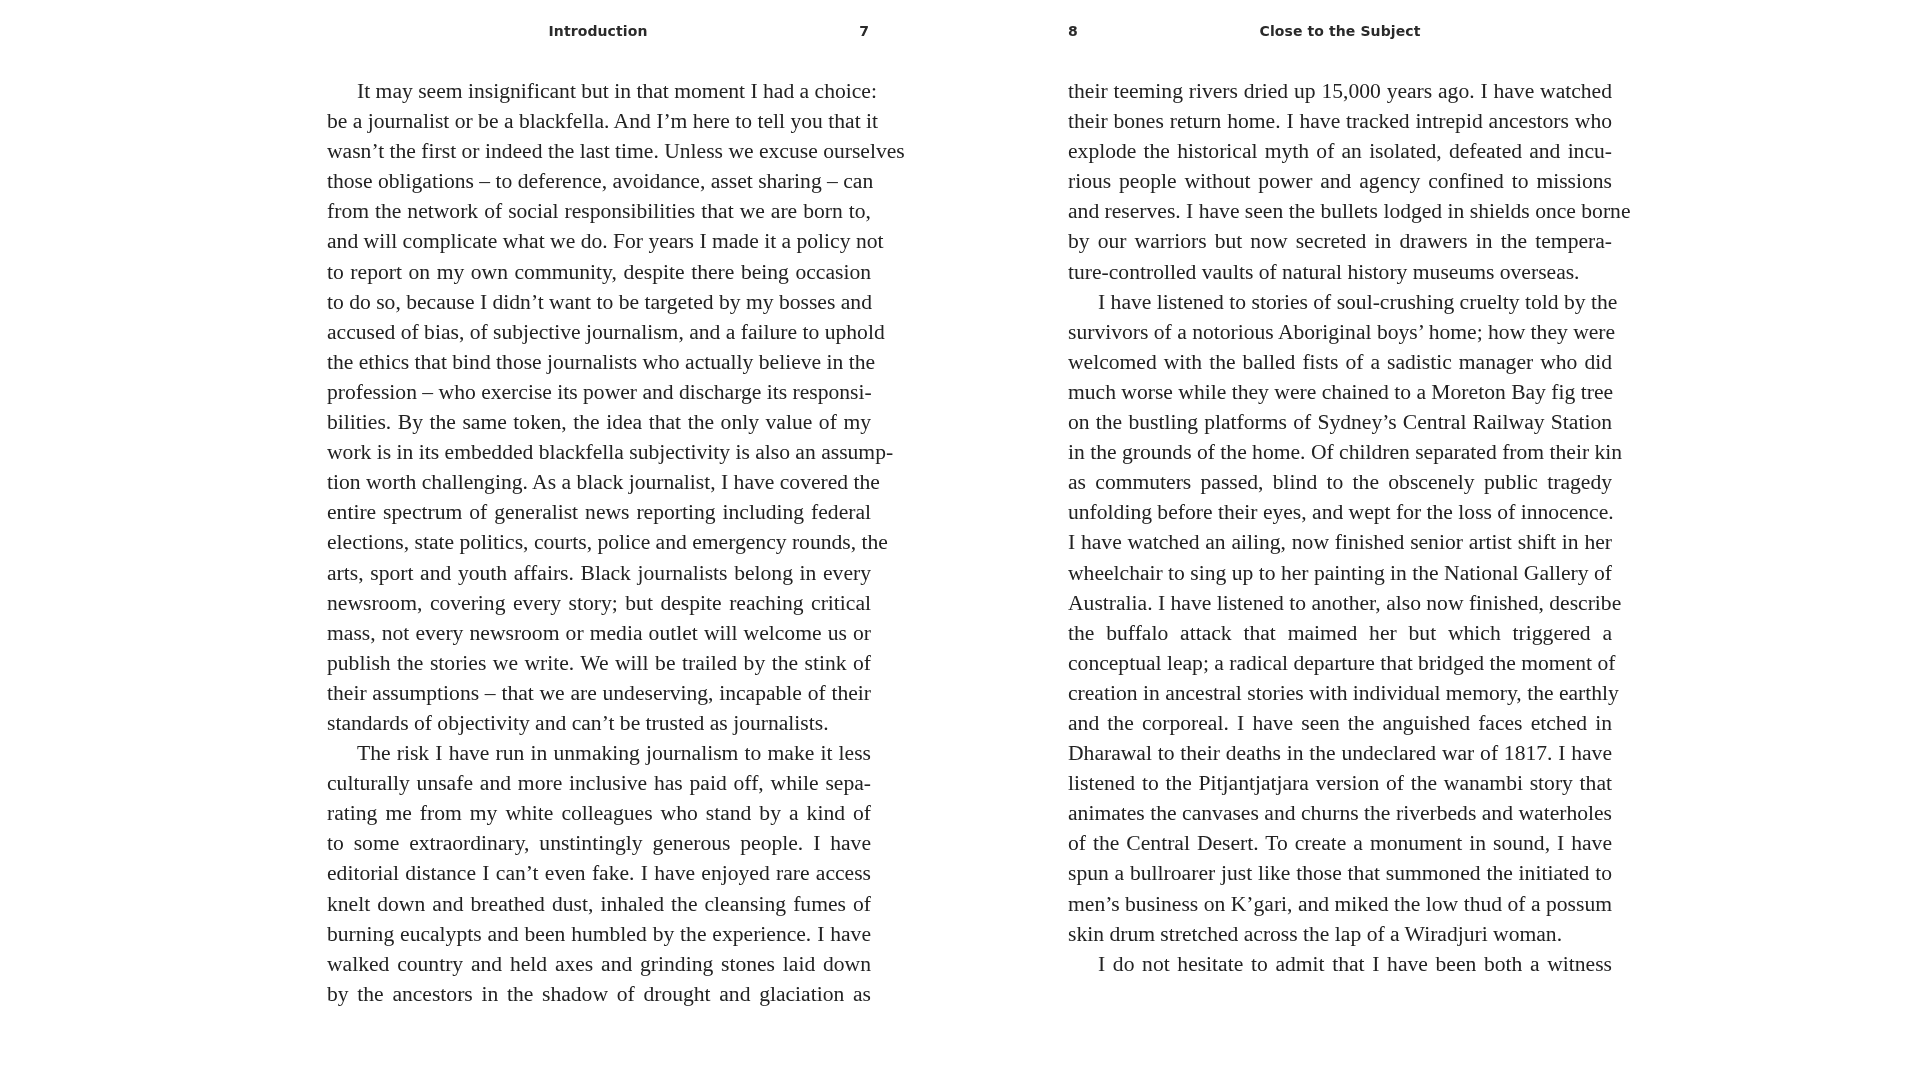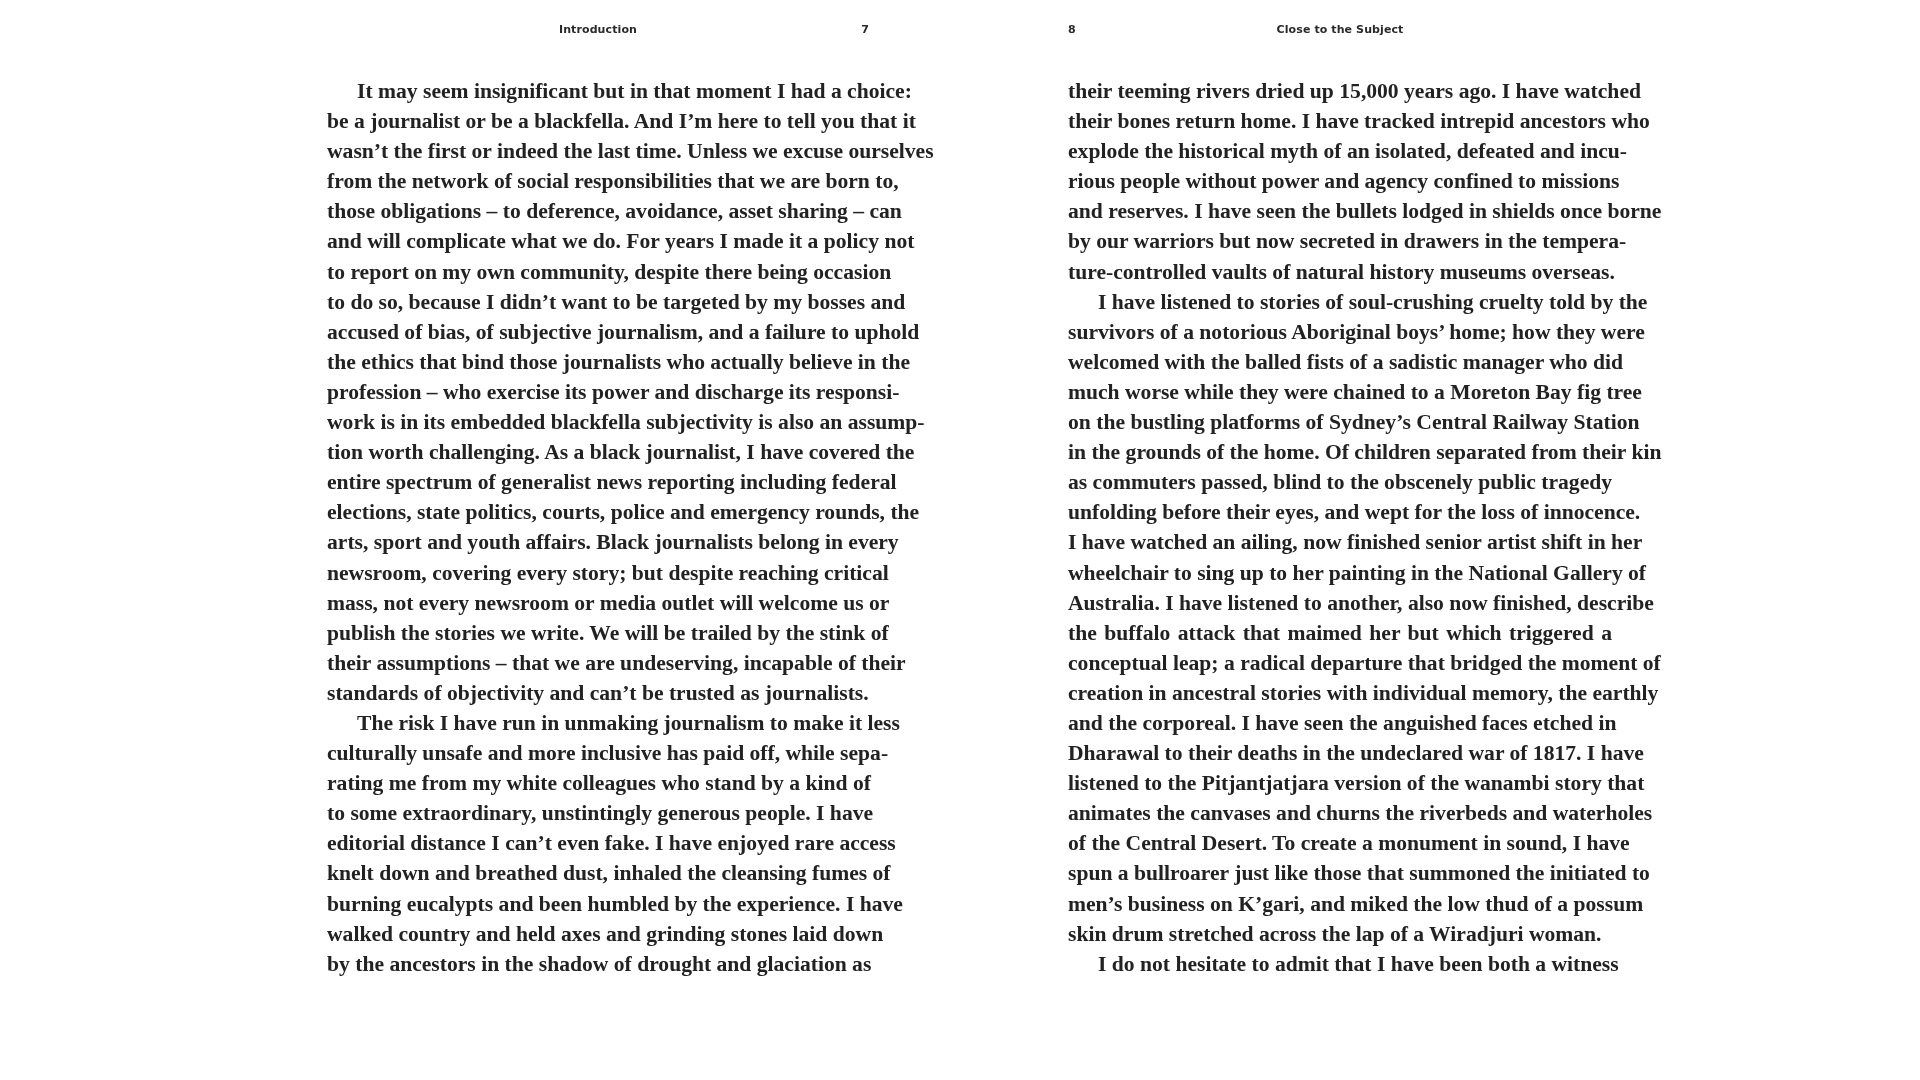--- a/index.html
+++ b/index.html
@@ -23,21 +23,21 @@
     .page.left { left: 327px; }
     .page.right { left: 1068px; }
     .running-head {
       position: absolute;
       top: 23px;
       left: 0;
       width: 544px;
       height: 22px;
       font-family: "DejaVu Sans", sans-serif;
       font-weight: bold;
-      font-size: 11px;
+      font-size: 14px;
       color: #2a2a2a;
       letter-spacing: 0.1px;
     }
     .running-head .title {
       position: absolute;
       top: 0;
       left: 0;
       width: 544px;
       text-align: center;
     }
@@ -52,21 +52,20 @@
     .body {
       position: absolute;
       top: 76px;
       left: 0;
       width: 544px;
       font-family: "Liberation Serif", "DejaVu Serif", serif;
       font-size: 21.6px;
       line-height: 30.1px;
       color: #222222;
       text-align: justify;
-      font-weight: bold;
     }
     .line {
       display: block;
       white-space: nowrap;
       text-align: justify;
       text-align-last: justify;
       height: 30.1px;
     }
     .line.last {
       text-align-last: left;
@@ -80,28 +79,29 @@
 
 <div class="page left">
   <div class="running-head">
     <span class="title">Introduction</span>
     <span class="folio">7</span>
   </div>
   <div class="body">
       <span class="line indent">It may seem insignificant but in that moment I had a choice:</span>
       <span class="line">be a journalist or be a blackfella. And I’m here to tell you that it</span>
       <span class="line">wasn’t the first or indeed the last time. Unless we excuse ourselves</span>
+      <span class="line">those obligations – to deference, avoidance, asset sharing – can</span>
       <span class="line">from the network of social responsibilities that we are born to,</span>
-      <span class="line">those obligations – to deference, avoidance, asset sharing – can</span>
       <span class="line">and will complicate what we do. For years I made it a policy not</span>
       <span class="line">to report on my own community, despite there being occasion</span>
       <span class="line">to do so, because I didn’t want to be targeted by my bosses and</span>
       <span class="line">accused of bias, of subjective journalism, and a failure to uphold</span>
       <span class="line">the ethics that bind those journalists who actually believe in the</span>
       <span class="line">profession – who exercise its power and discharge its responsi-</span>
+      <span class="line">bilities. By the same token, the idea that the only value of my</span>
       <span class="line">work is in its embedded blackfella subjectivity is also an assump-</span>
       <span class="line">tion worth challenging. As a black journalist, I have covered the</span>
       <span class="line">entire spectrum of generalist news reporting including federal</span>
       <span class="line">elections, state politics, courts, police and emergency rounds, the</span>
       <span class="line">arts, sport and youth affairs. Black journalists belong in every</span>
       <span class="line">newsroom, covering every story; but despite reaching critical</span>
       <span class="line">mass, not every newsroom or media outlet will welcome us or</span>
       <span class="line">publish the stories we write. We will be trailed by the stink of</span>
       <span class="line">their assumptions – that we are undeserving, incapable of their</span>
       <span class="line last">standards of objectivity and can’t be trusted as journalists.</span>

